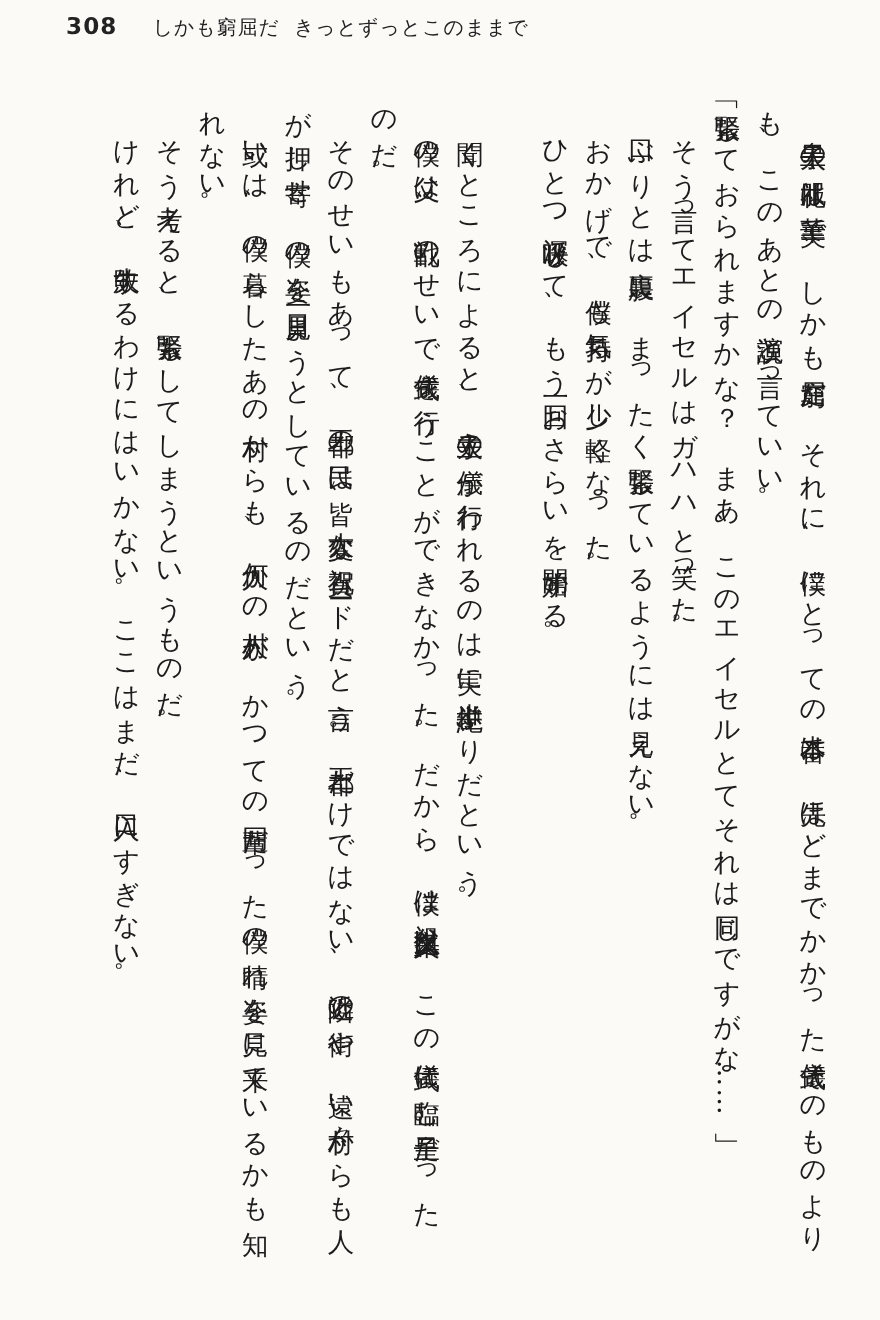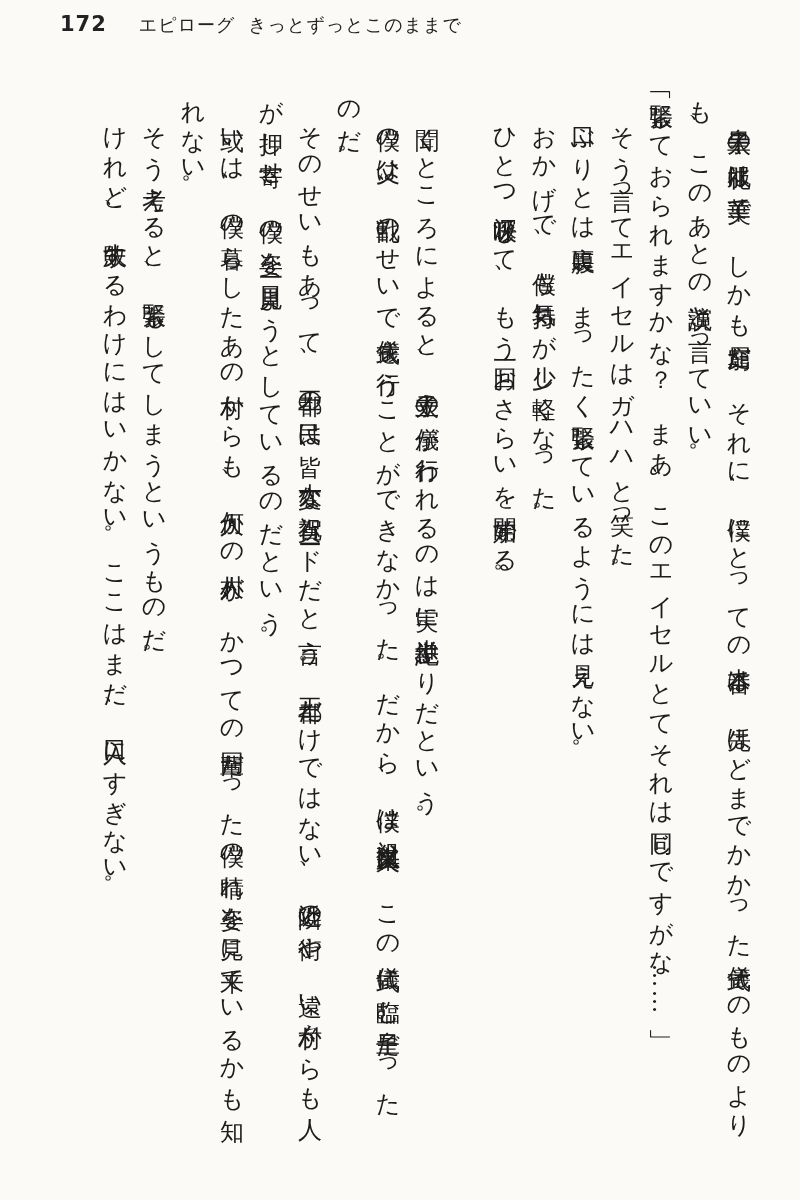--- a/index.html
+++ b/index.html
@@ -55,22 +55,22 @@
   .text-block p { margin: 0; }
   
   .text-block p.section-start { margin-block-start: 39px; }
 </style>
 </head>
 <body>
 
 <div class="book-page">
 
   <header class="running-head">
-    <span class="page-number">172</span>
-    <span class="chapter-title">エピローグ きっとずっとこのままで</span>
+    <span class="page-number">308</span>
+    <span class="chapter-title">しかも窮屈だ きっとずっとこのままで</span>
   </header>
 
   <main class="text-block" lang="ja">
     <p>　皇太子の礼服は華美で、しかも窮屈だ。それに、僕にとっての本番は、先ほどまでかかった儀式そのものよりも、このあとの演説と言っていい。</p>
     <p>「緊張しておられますかな？　まあ、このエイセルとてそれは同じですがな……」</p>
     <p>　そう言ってエイセルはガハハと笑った。</p>
     <p>　口ぶりとは裏腹に、まったく緊張しているようには見えない。</p>
     <p>　おかげで、僕も気持ちが少し軽くなった。</p>
     <p>　ひとつ深呼吸して、もう一回おさらいを開始する。</p>
     <p class="section-start">　聞くところによると、立太子の儀が行われるのは実に半世紀ぶりだという。</p>

